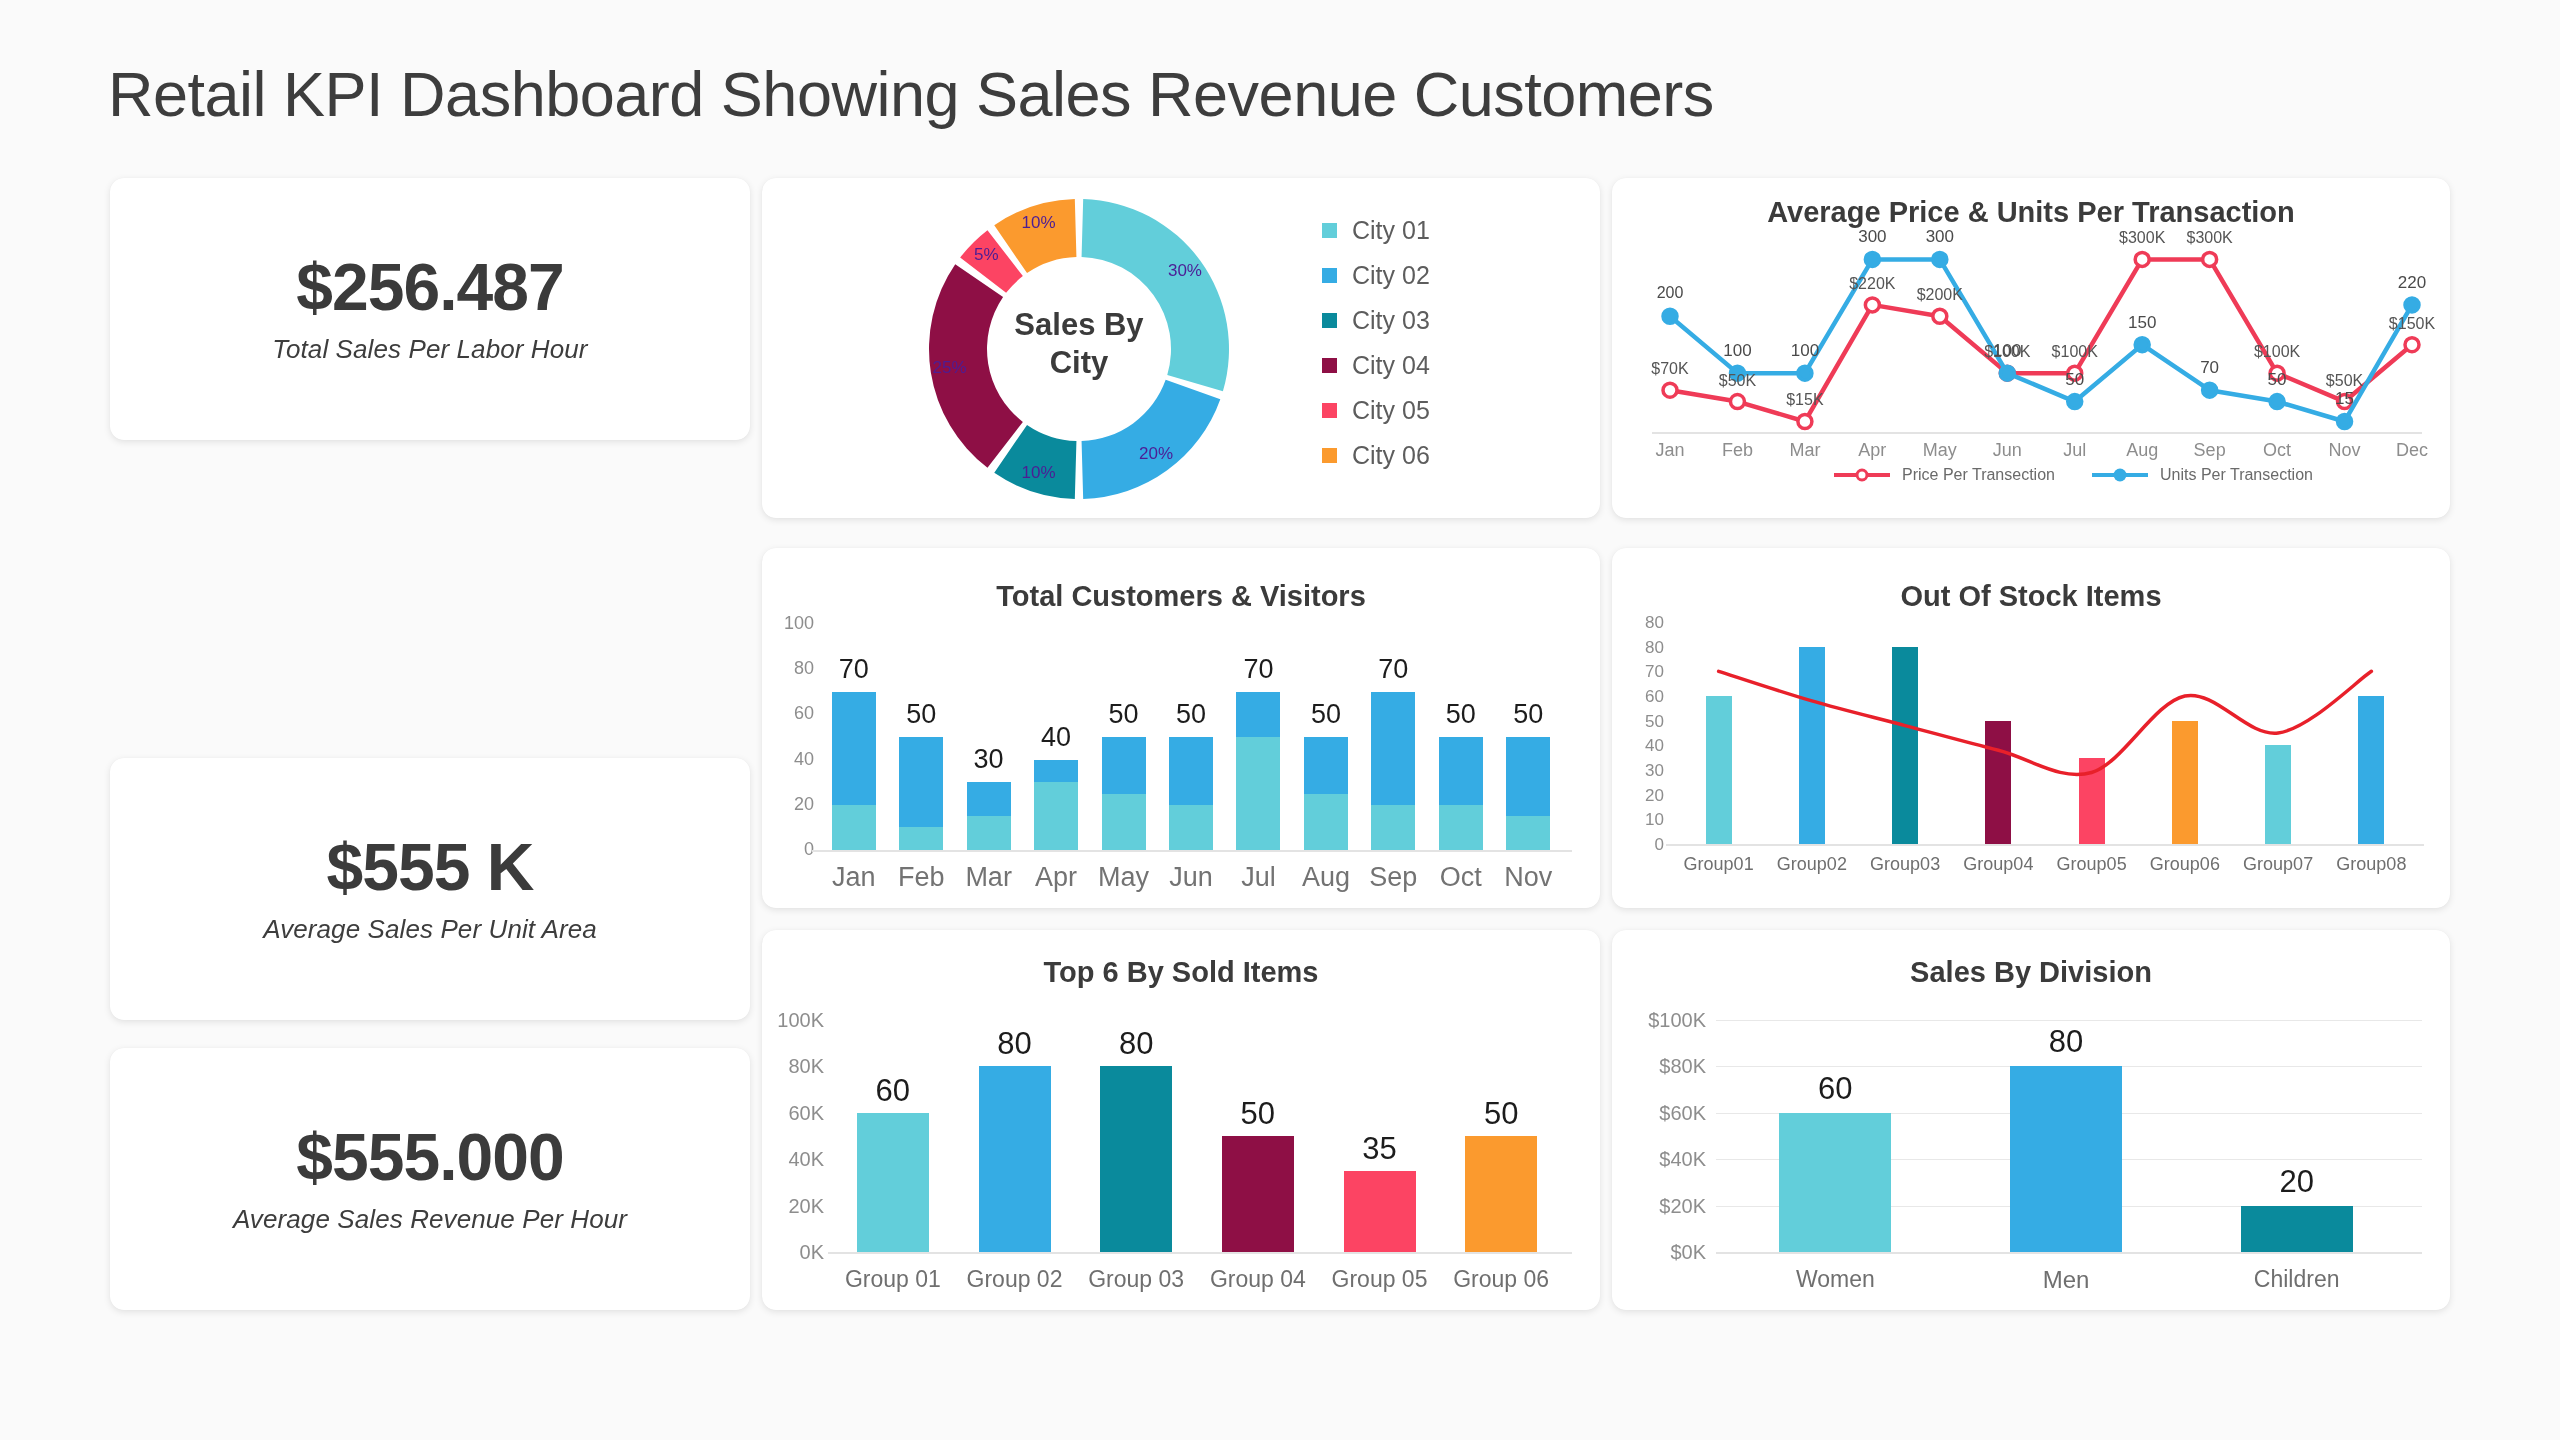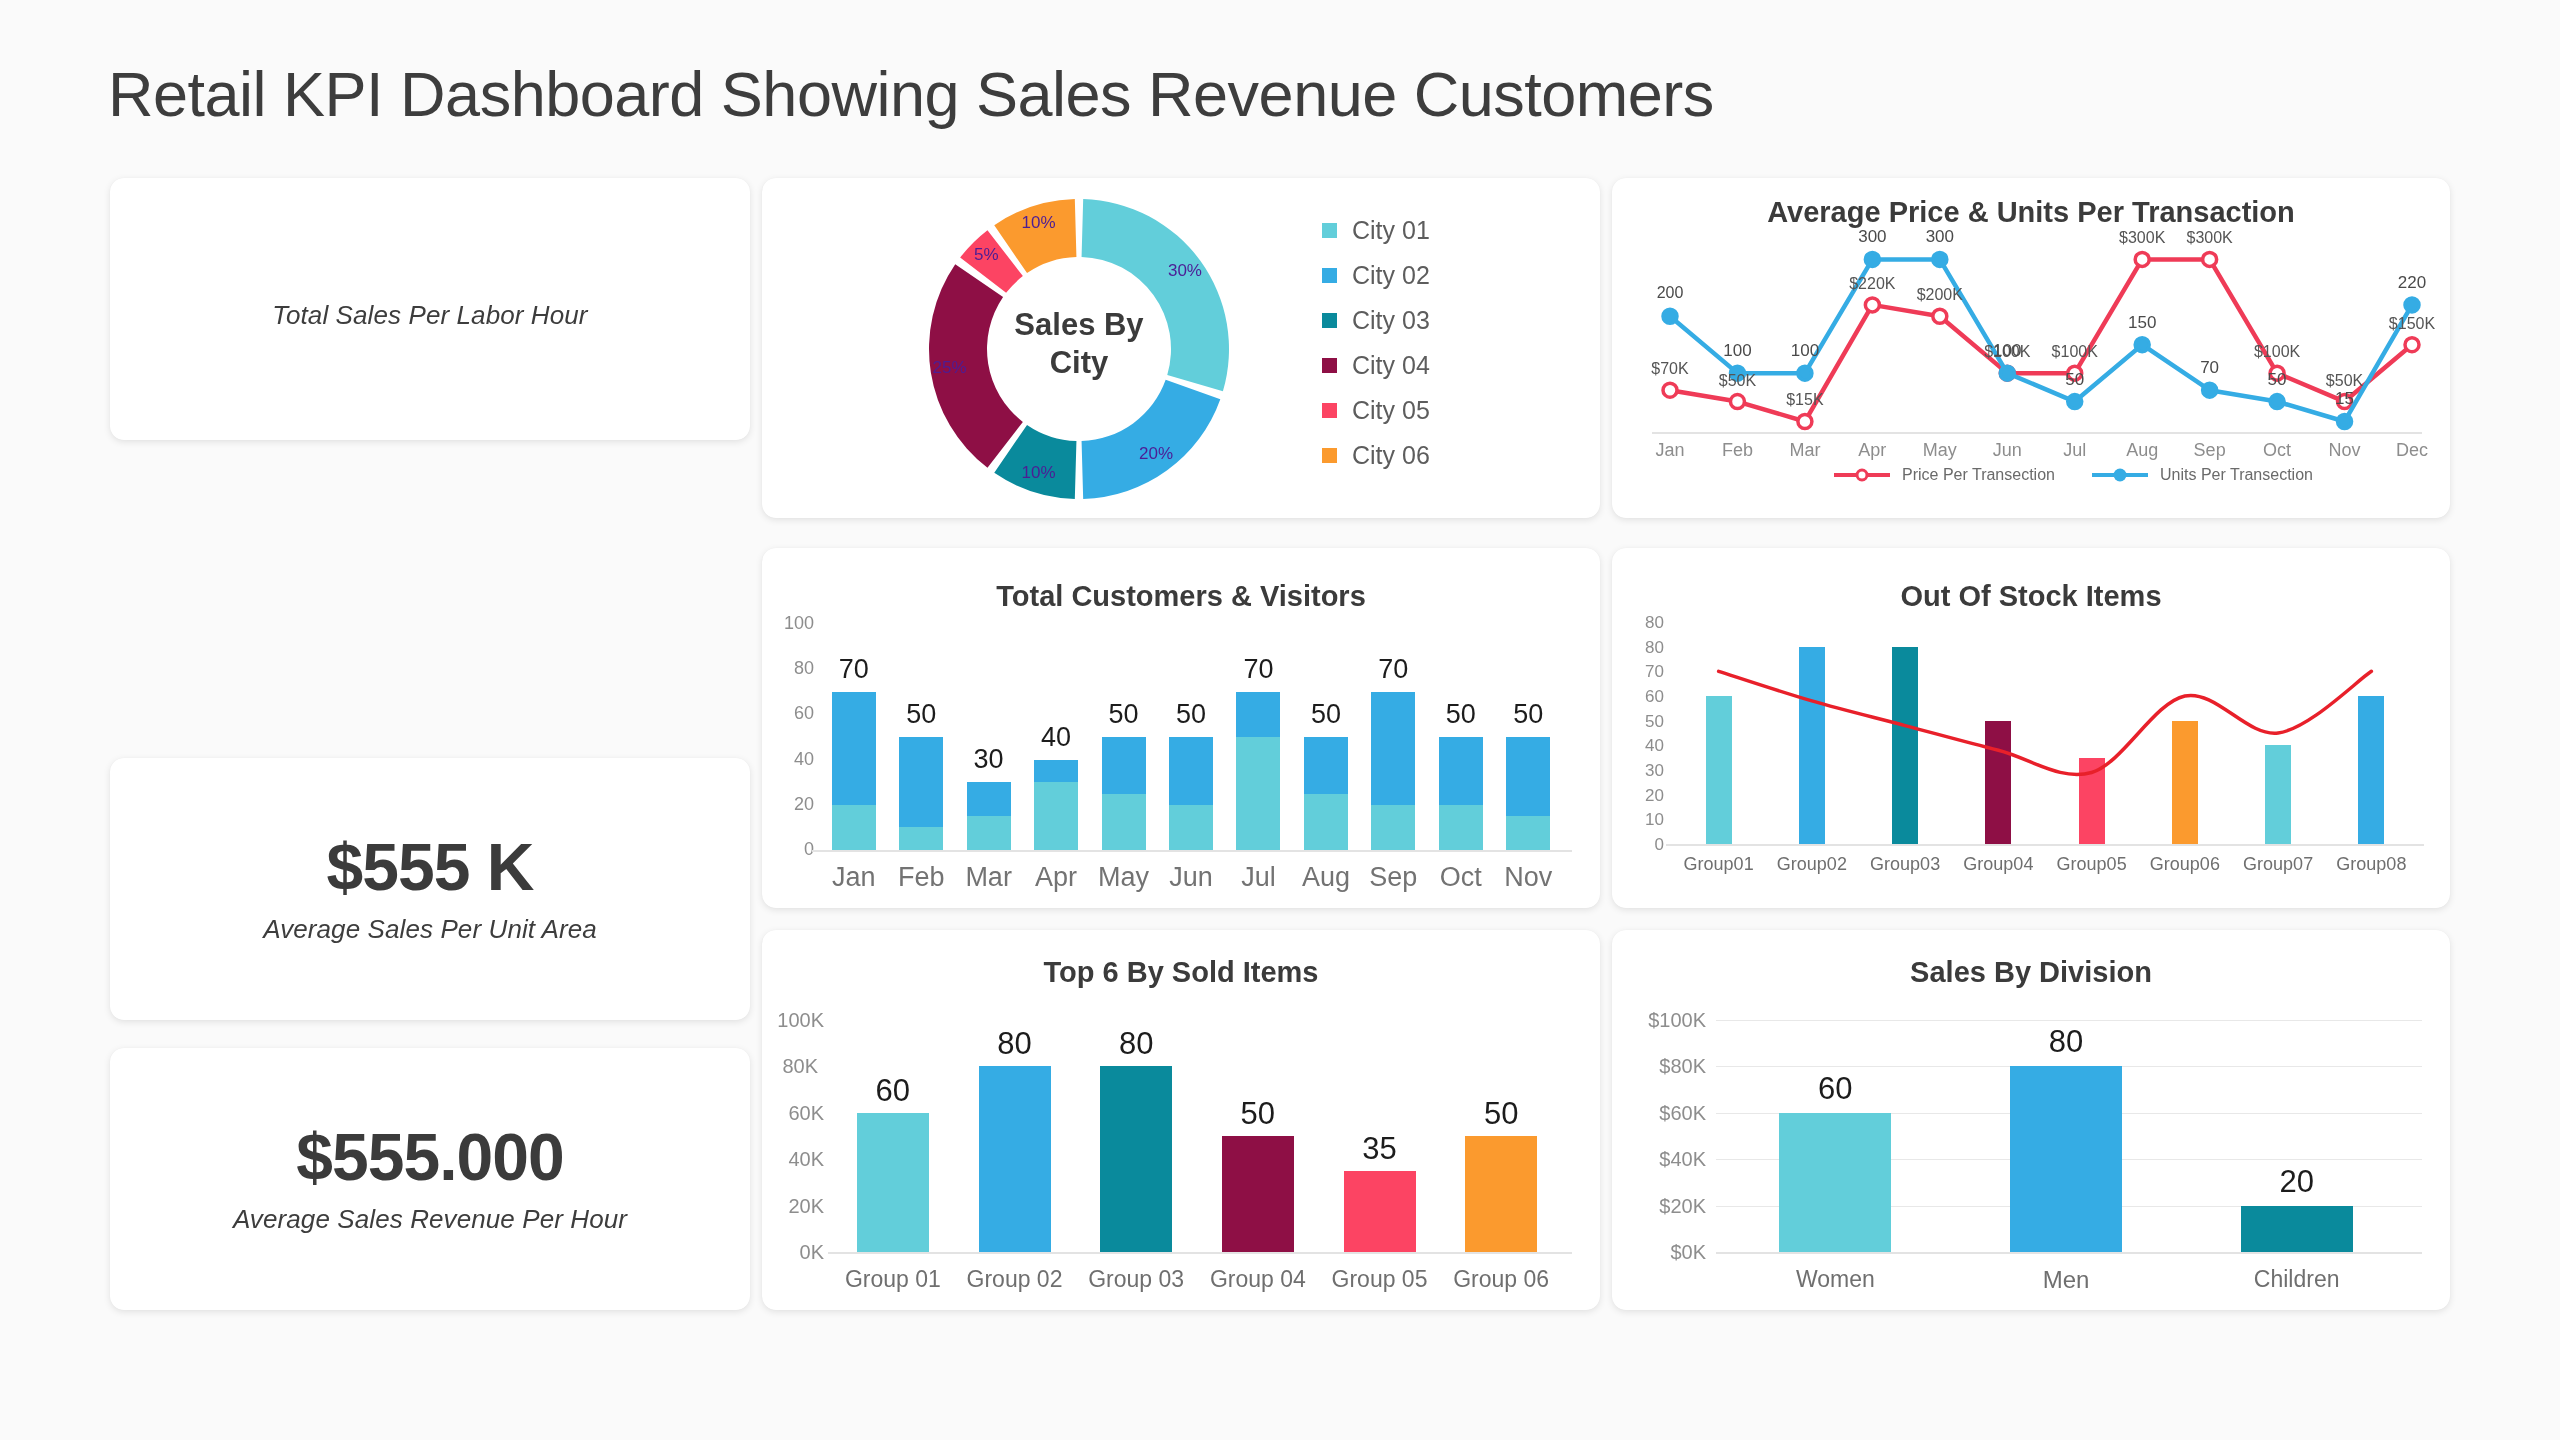--- a/index.html
+++ b/index.html
@@ -58,20 +58,21 @@
   .lc-legend-text { font-size: 16px; color: #6a6a6a; white-space: nowrap; }
 </style>
 </head>
 <body>
 
 <div class="page">
 
   <div class="dash-title">Retail KPI Dashboard Showing Sales Revenue Customers</div>
 
   <div class="card kpi" id="kpi0" style="left:110px; top:178px; width:640px; height:262px;">
+    <div class="kpi-value">$256.487</div>
     <div class="kpi-label">Total Sales Per Labor Hour</div>
   </div>
 
 
   <div class="card kpi" id="kpi2" style="left:110px; top:758px; width:640px; height:262px;">
     <div class="kpi-value">$555 K</div>
     <div class="kpi-label">Average Sales Per Unit Area</div>
   </div>
 
   <div class="card kpi" id="kpi3" style="left:110px; top:1048px; width:640px; height:262px;">
@@ -325,21 +326,21 @@
       </div>
   </div>
 
   <div class="card" id="card-top6" style="left:762px; top:930px; width:838px; height:380px;">
     <div class="chart-title" style="top:26px;">Top 6 By Sold Items</div>
     <div id="top6-plot" style="position:absolute; left:0; top:0; width:838px; height:380px;">
         <div class="axis-lbl" style="left: 6px; width: 56px; text-align: right; top: 311px; font-size: 20px;">0K</div>
         <div class="axis-lbl" style="left: 6px; width: 56px; text-align: right; top: 264.6px; font-size: 20px;">20K</div>
         <div class="axis-lbl" style="left: 6px; width: 56px; text-align: right; top: 218.2px; font-size: 20px;">40K</div>
         <div class="axis-lbl" style="left: 6px; width: 56px; text-align: right; top: 171.8px; font-size: 20px;">60K</div>
-        <div class="axis-lbl" style="left: 0; width: 56px; text-align: right; top: 125.4px; font-size: 20px;">80K</div>
+        <div class="axis-lbl" style="left: 6px; width: 56px; text-align: right; top: 125.4px; font-size: 20px;">80K</div>
         <div class="axis-lbl" style="left: 6px; width: 56px; text-align: right; top: 79px; font-size: 20px;">100K</div>
         <div class="axis-line" style="left: 66px; top: 322px; width: 744px; height: 2px;"></div>
         <div class="bar" style="left: 94.8333px; width: 72px; height: 139.2px; bottom: auto; top: 182.8px; background: rgb(98, 206, 218);"></div>
         <div class="val-lbl" style="left: 85.8333px; width: 90px; top: 142.8px; font-size: 31px;">60</div>
         <div class="cat-lbl" style="left: 70.8333px; width: 120px; top: 336px; font-size: 23px;">Group 01</div>
         <div class="bar" style="left: 216.5px; width: 72px; height: 185.6px; bottom: auto; top: 136.4px; background: rgb(53, 172, 228);"></div>
         <div class="val-lbl" style="left: 207.5px; width: 90px; top: 96.4px; font-size: 31px;">80</div>
         <div class="cat-lbl" style="left: 192.5px; width: 120px; top: 336px; font-size: 23px;">Group 02</div>
         <div class="bar" style="left: 338.167px; width: 72px; height: 185.6px; bottom: auto; top: 136.4px; background: rgb(10, 138, 156);"></div>
         <div class="val-lbl" style="left: 329.167px; width: 90px; top: 96.4px; font-size: 31px;">80</div>

